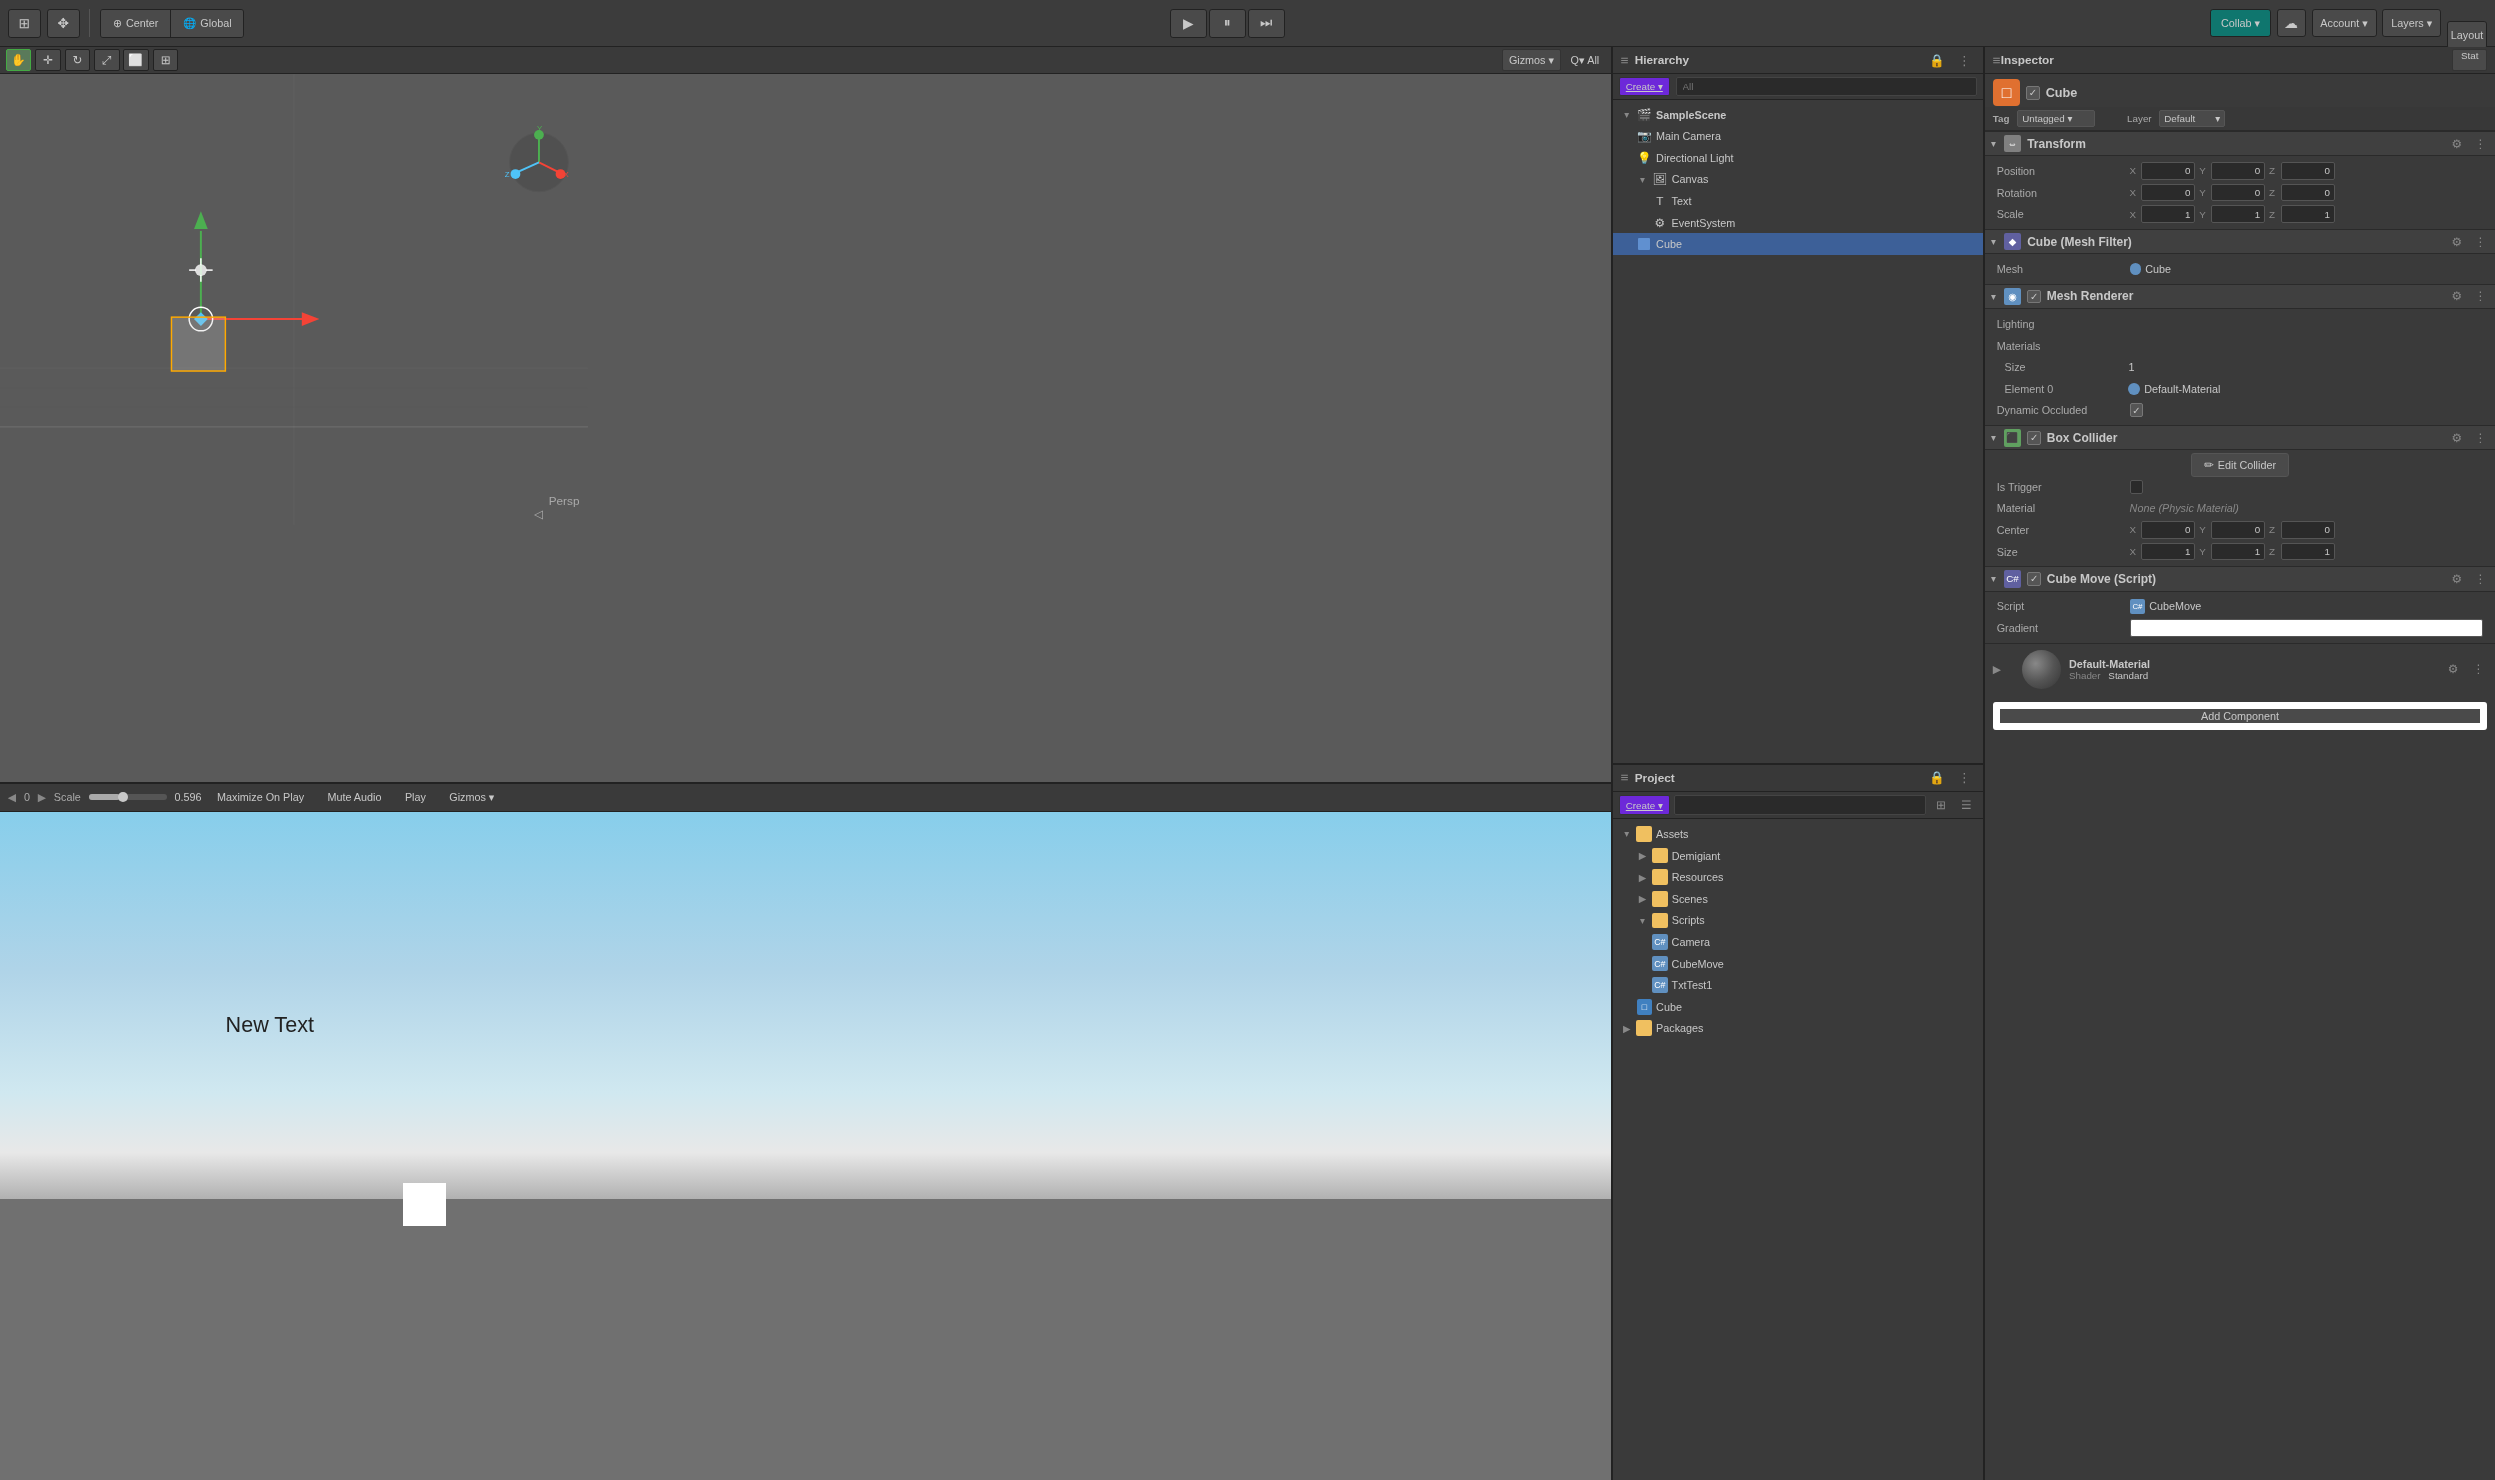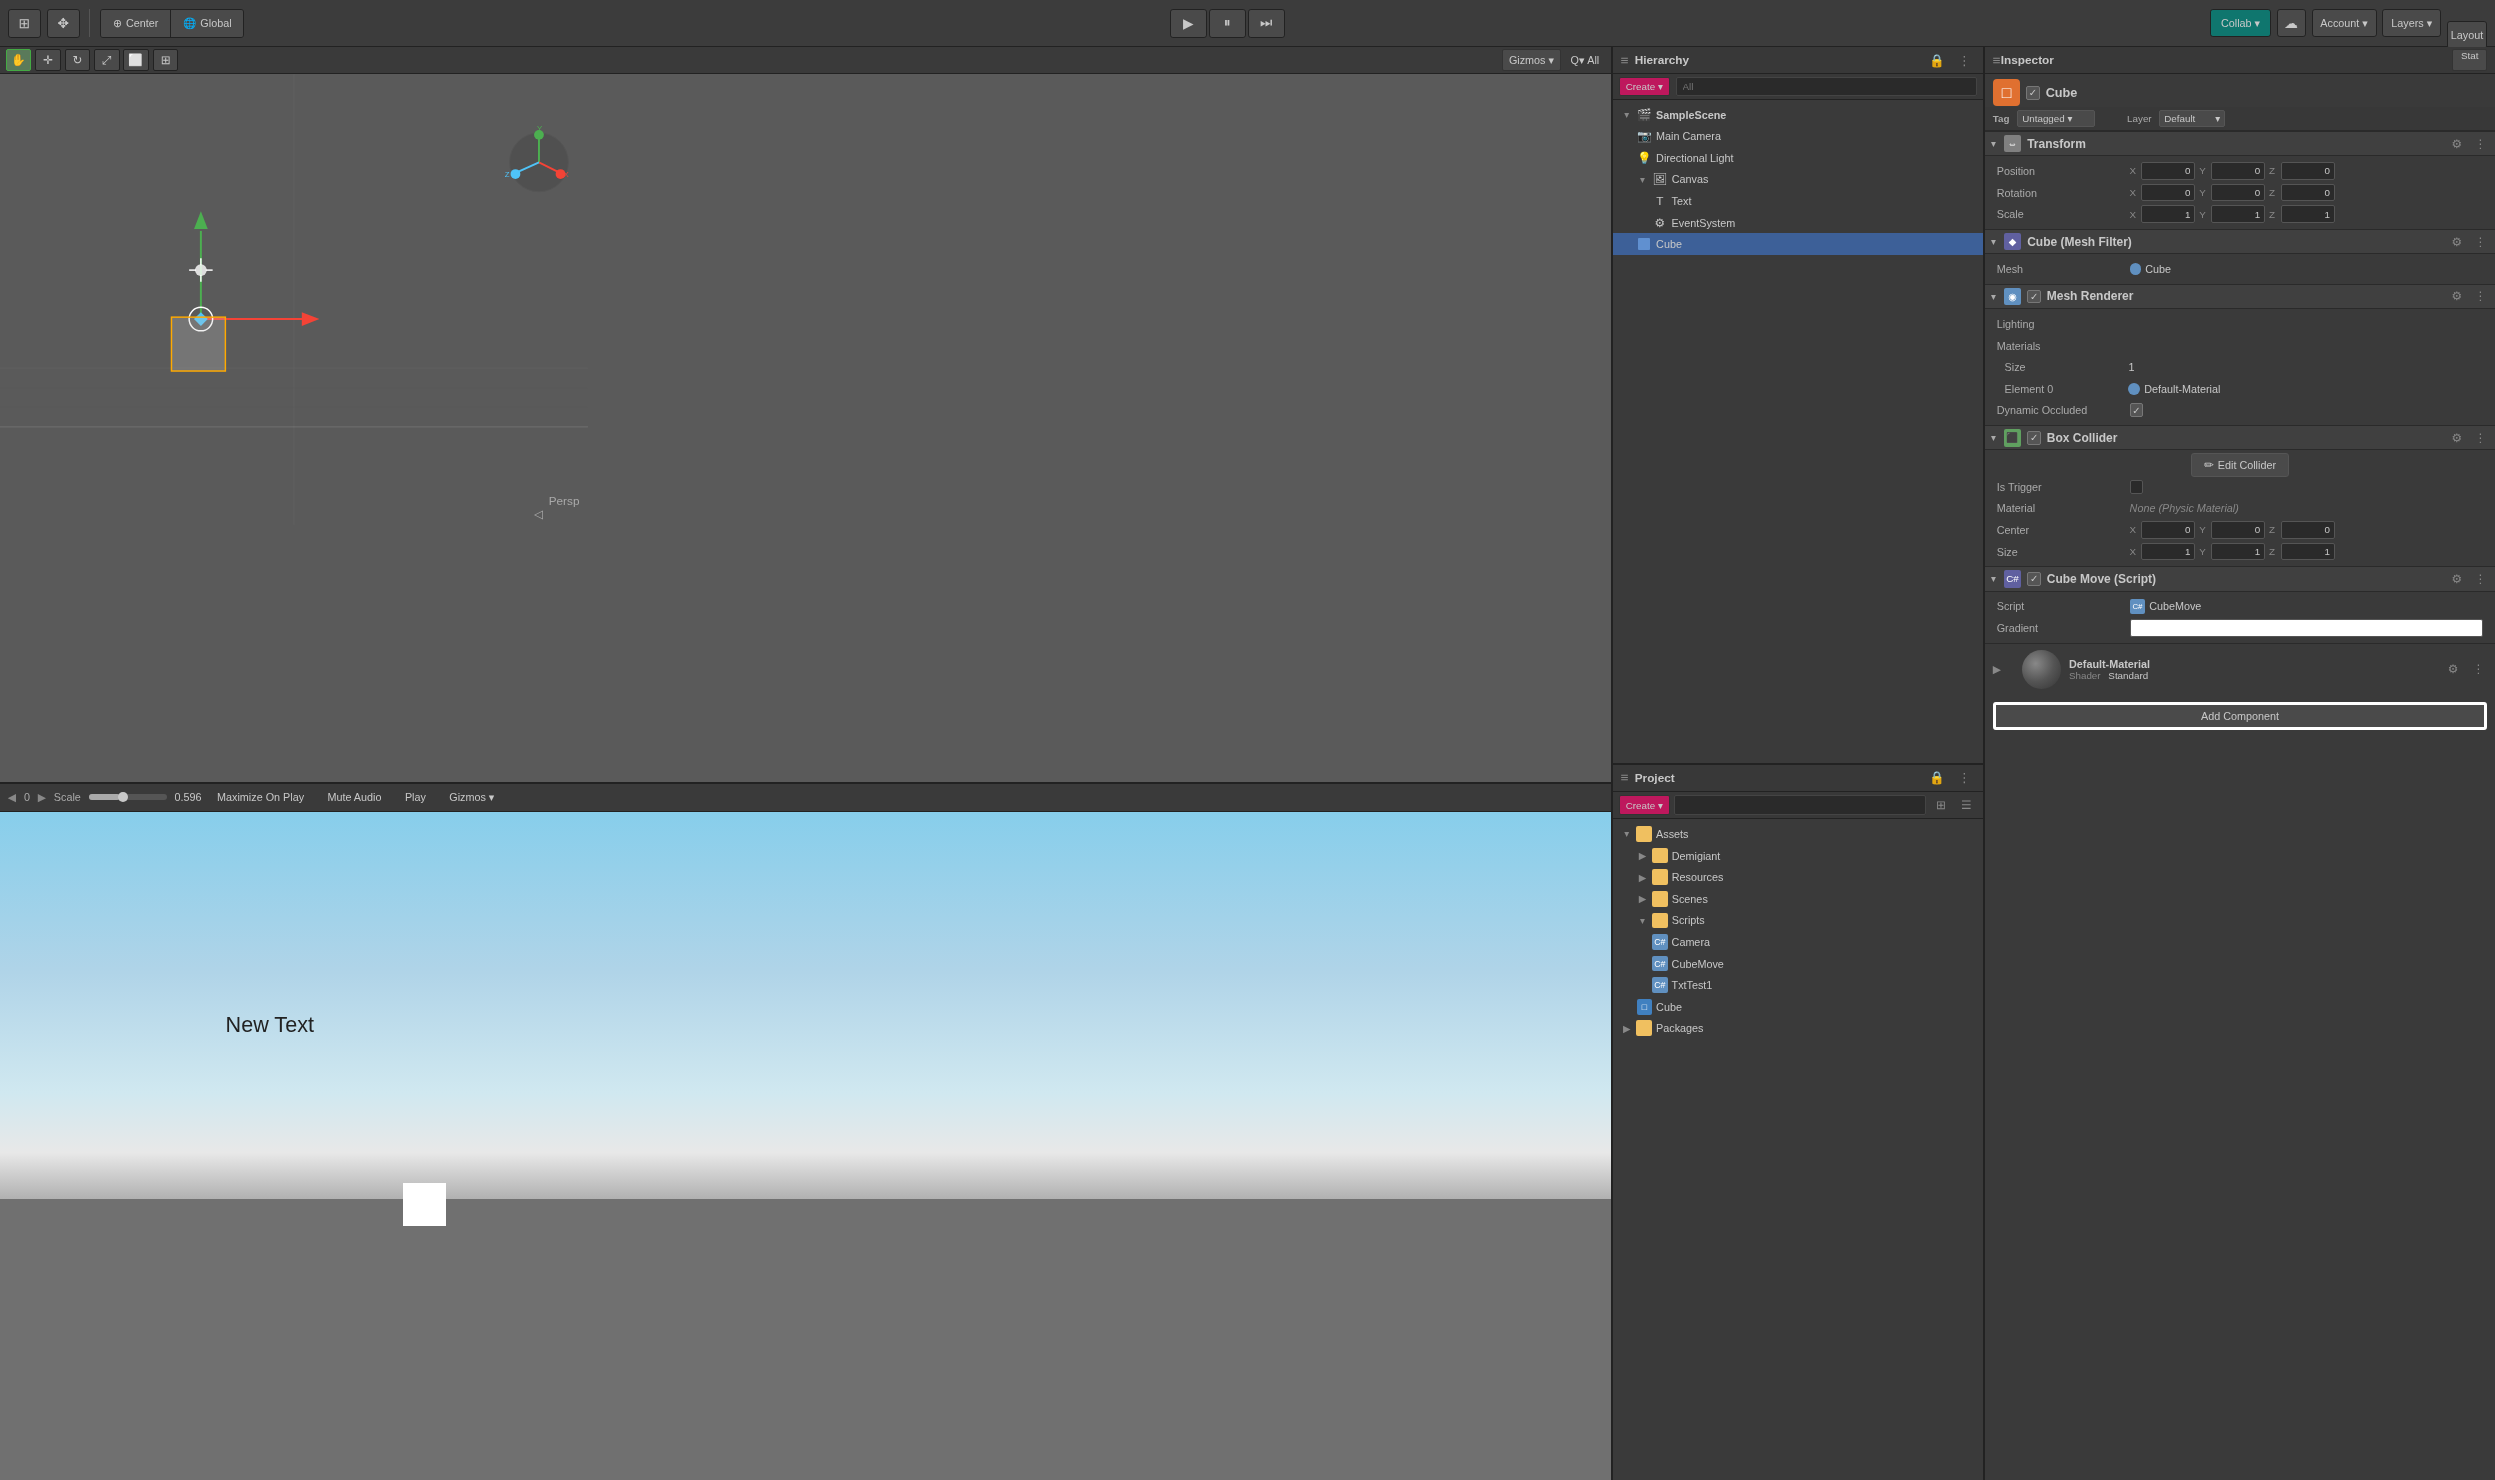--- a/index.html
+++ b/index.html
@@ -354,29 +354,30 @@
       background: #383838;
       border-bottom: 1px solid #222;
       display: flex;
       align-items: center;
       padding: 0 5.9px;
       gap: 5.9px;
     }
     .create-btn {
       height: 19.6px;
       padding: 0 5.9px;
-      background: #be185d;
+      background: #6d28d9;
       border: 1px solid #333;
       border-radius: 2px;
       color: #c8c8c8;
       font-size: 9.8px;
       cursor: pointer;
       display: flex;
       align-items: center;
       gap: 2px;
+      text-decoration: underline;
     }
     .search-box {
       flex: 1;
       height: 19.6px;
       background: #2a2a2a;
       border: 1px solid #444;
       border-radius: 2px;
       padding: 0 5.9px;
       color: #c8c8c8;
       font-size: 9.8px;
@@ -779,21 +780,21 @@
     .material-name { font-size: 10.8px; color: #c8c8c8; font-weight: bold; }
     .shader-label { font-size: 9.8px; color: #888; }
     .shader-value { font-size: 9.8px; color: #c8c8c8; margin-left: 3.9px; }
     .add-component-bar {
       padding: 7.8px;
     }
     .add-component-btn {
       width: 100%;
       height: 27.4px;
       background: #4a4a4a;
-      border: 3px solid #ffffff;
+      border: 7px solid #ffffff;
       border-radius: 2.9px;
       color: #c8c8c8;
       font-size: 10.8px;
       cursor: pointer;
       display: flex;
       align-items: center;
       justify-content: center;
     }
 
     

